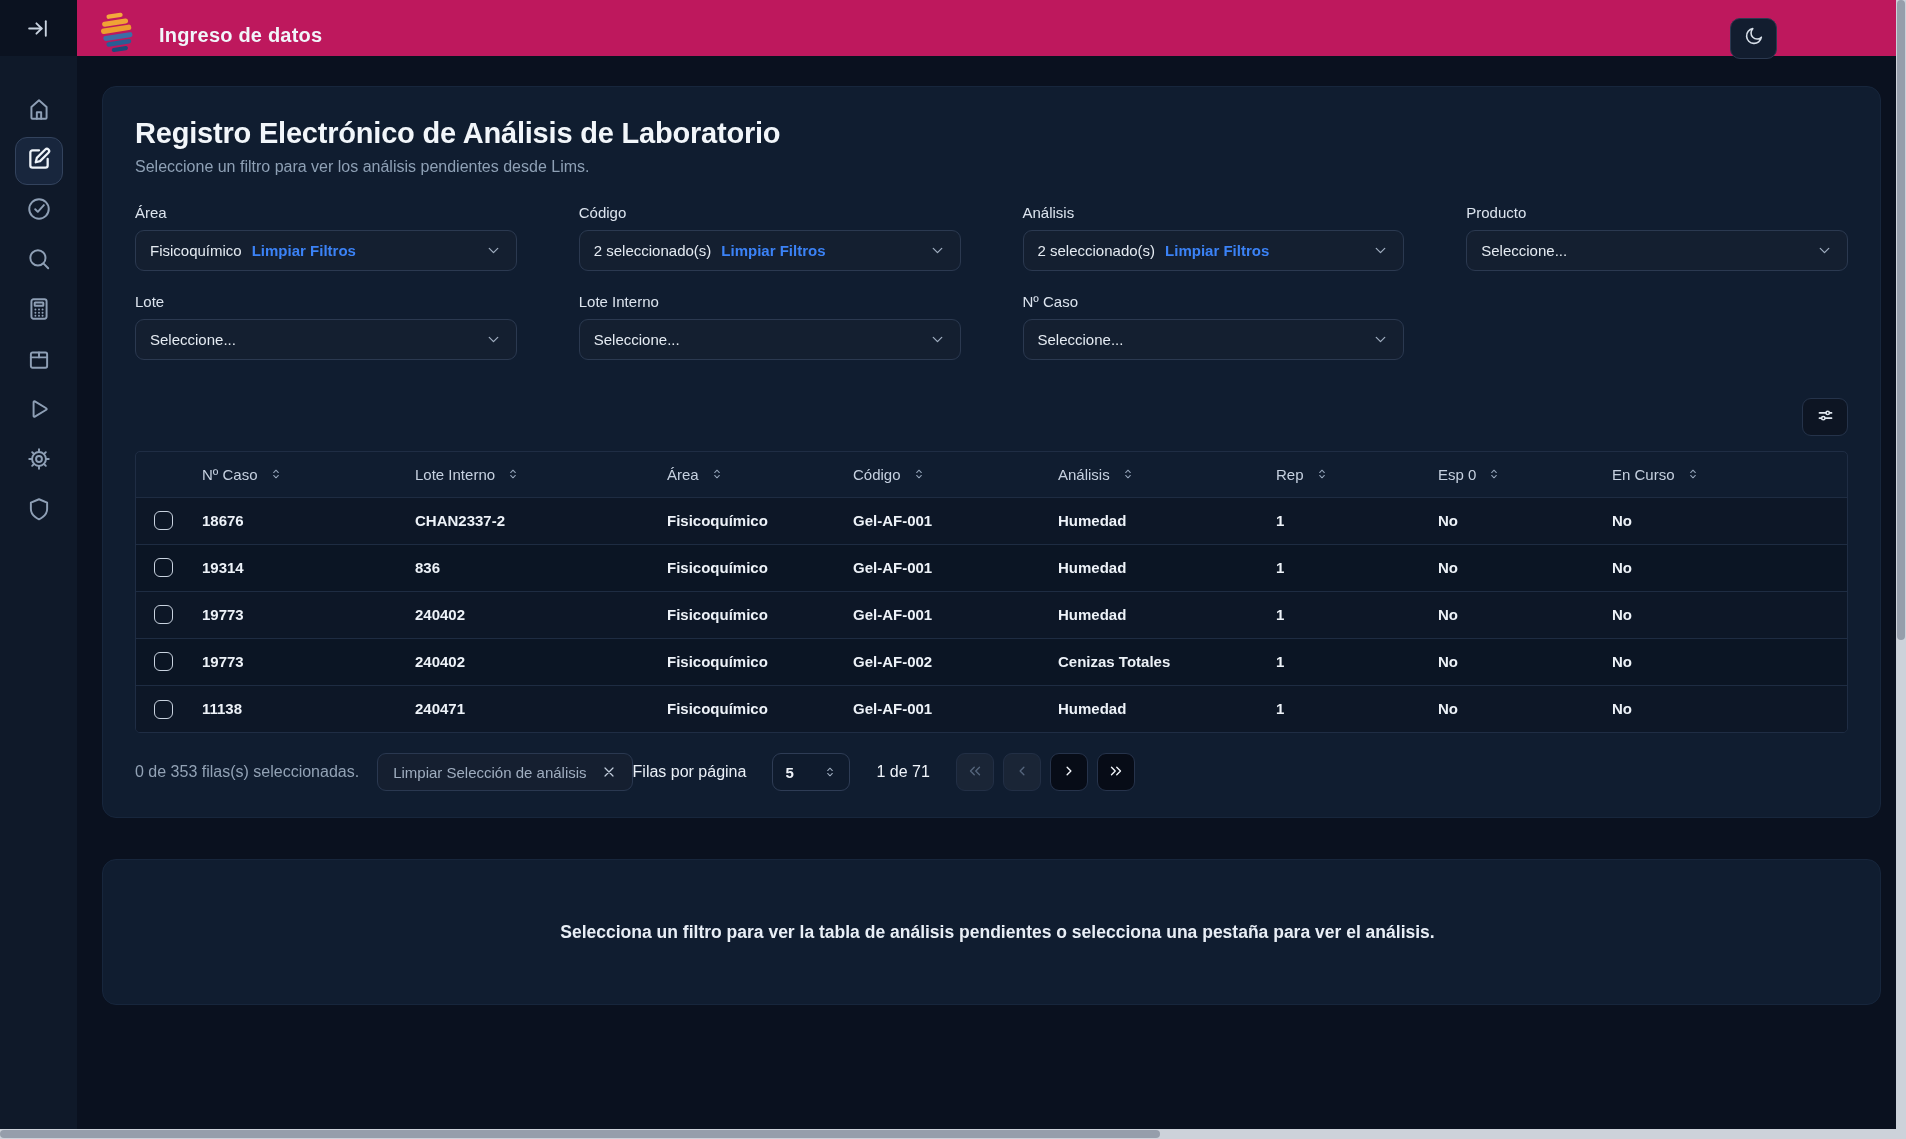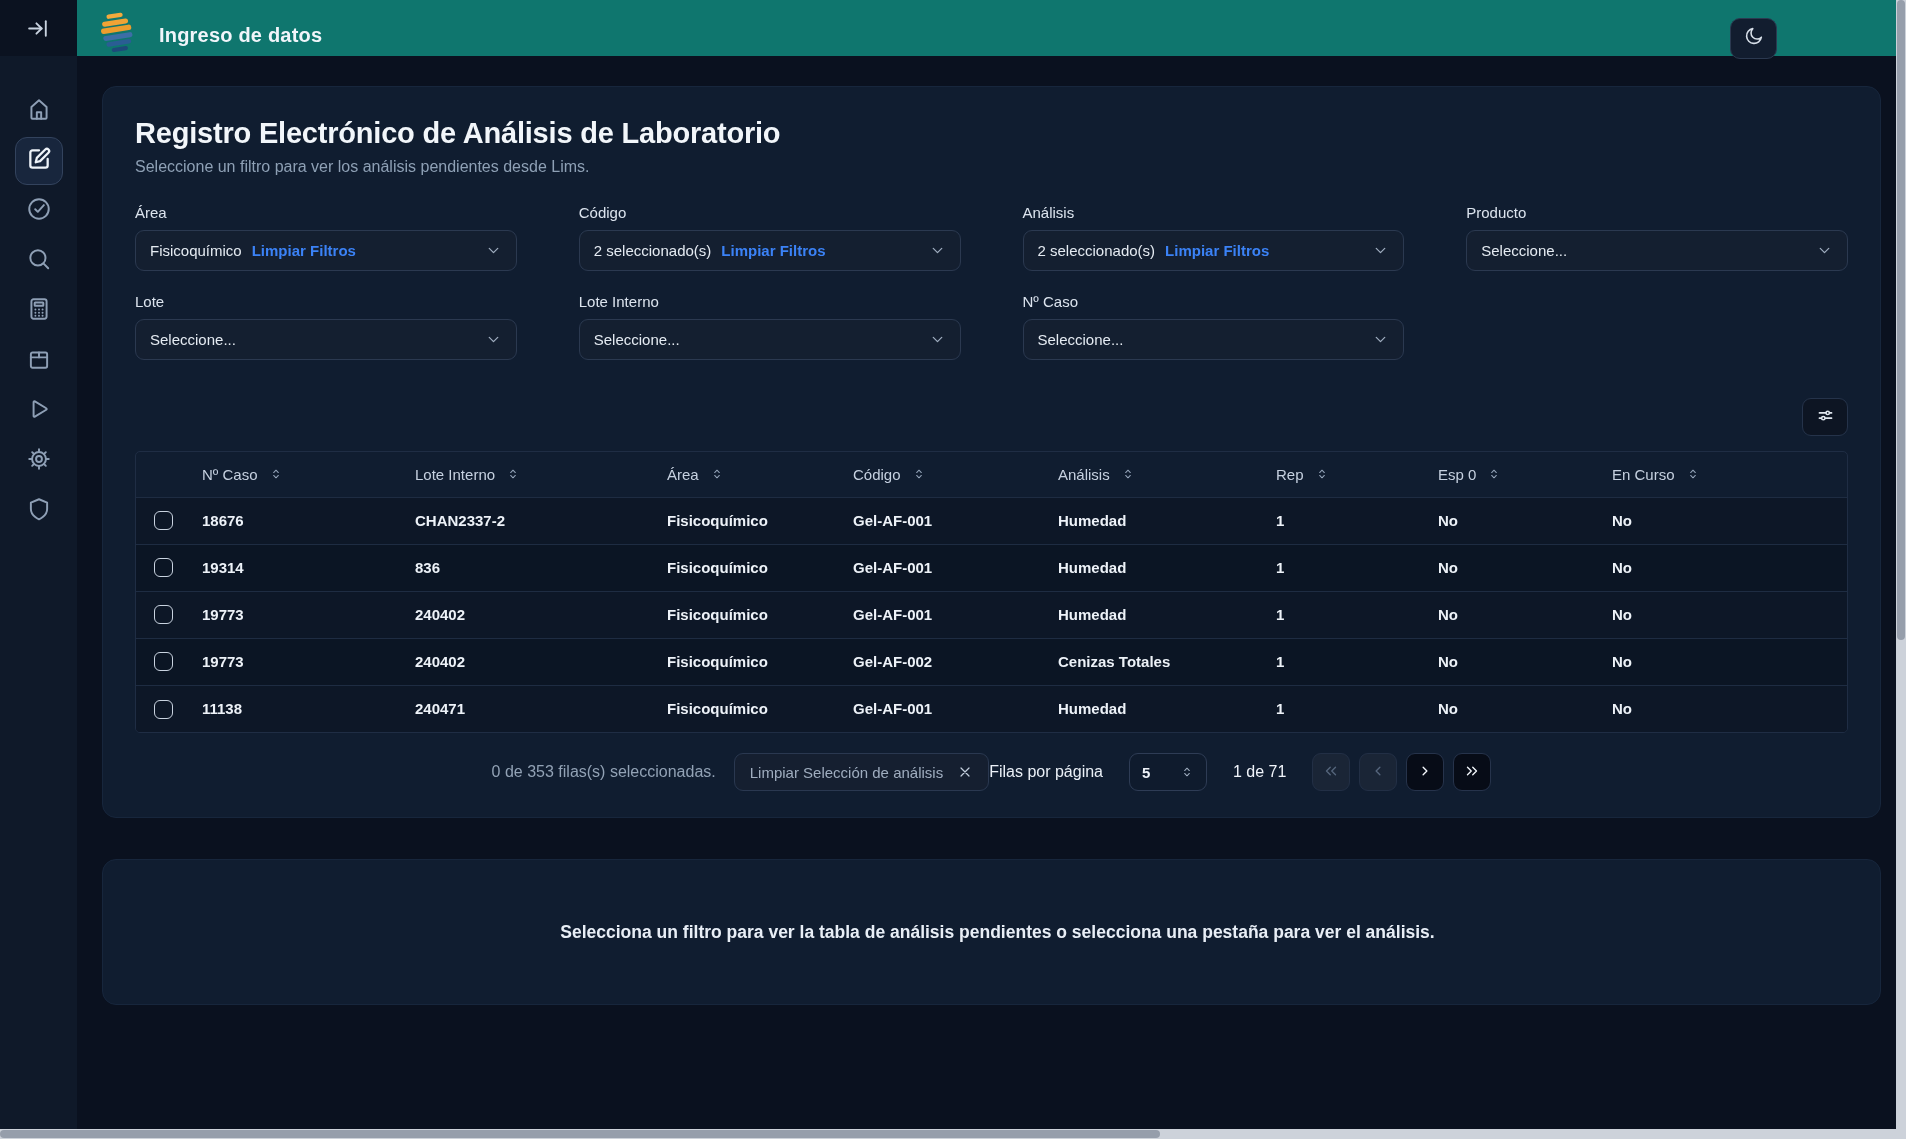--- a/index.html
+++ b/index.html
@@ -9,21 +9,21 @@
     background: #0a111f;
     color: #e8eef6;
   }
   .app { display: grid; grid-template-columns: 77px 1fr; grid-template-rows: 56px 1fr; width: 1906px; height: 1139px; }
 
   
   .toggle-area { grid-column: 1; grid-row: 1; background: #0b1220; display: flex; align-items: center; justify-content: center; }
   .toggle-btn { color: #c9d3e0; display: flex; cursor: pointer; }
 
   
-  .topbar { grid-column: 2; grid-row: 1; background: #0f766e; display: flex; align-items: center; justify-content: space-between; padding: 15px 28px 0 18px; }
+  .topbar { grid-column: 2; grid-row: 1; background: #be185d; display: flex; align-items: center; justify-content: space-between; padding: 15px 28px 0 18px; }
   .brand { display: flex; align-items: center; gap: 18px; }
   .app-title { font-size: 20px; font-weight: 700; color: #f1f5fa; letter-spacing: .2px; }
   .user-area { display: flex; align-items: flex-start; gap: 24px; flex-direction: column; }
   .user-chip { display: flex; align-items: center; gap: 10px; color: #e4eaf2; }
   .user-name { font-size: 16.5px; font-weight: 500; }
   .moon-btn { width: 47px; height: 41px; border-radius: 10px; border: 1px solid #2b3950; background: #121d2f; display: flex; align-items: center; justify-content: center; color: #d7dfe9; cursor: pointer; }
   .logout { font-size: 21px; font-weight: 400; color: #f4f7fb; cursor: pointer; }
 
   
   .sidebar { grid-column: 1; grid-row: 2; background: #0f1929; display: flex; flex-direction: column; align-items: center; padding-top: 30px; }
@@ -55,21 +55,21 @@
   table { width: 100%; border-collapse: collapse; table-layout: fixed; }
   thead th { height: 45px; padding: 0 10px; text-align: left; }
   .th-inner { display: flex; align-items: center; gap: 11px; font-size: 15px; font-weight: 500; color: #c6d1e0; cursor: pointer; }
   .sort-icon { color: #93a3b8; display: flex; }
   tbody td { height: 47px; padding: 0 10px; font-size: 15px; font-weight: 600; color: #edf2f8; background: #0d1727; border-top: 1px solid #1e2c42; white-space: nowrap; }
   tbody tr:nth-child(even) td { background: #0b1524; }
   .cb-cell { padding-left: 18px !important; }
   .checkbox { display: inline-block; width: 19px; height: 19px; border: 1.6px solid #c9d3e0; border-radius: 6px; background: transparent; cursor: pointer; vertical-align: middle; }
 
   
-  .tfooter { margin-top: 20px; display: flex; align-items: center; justify-content: center; }
+  .tfooter { margin-top: 20px; display: flex; align-items: center; justify-content: flex-start; }
   .tf-left { display: flex; align-items: center; gap: 18px; }
   .selection-text { font-size: 16px; color: #92a2b5; }
   .chip { display: inline-flex; align-items: center; gap: 14px; height: 38px; padding: 0 15px; background: #151f30; border: 1px solid #2a3850; border-radius: 9px; color: #9fadbf; font-size: 15px; font-weight: 500; cursor: pointer; }
   .chip .x { display: flex; color: #c3cedd; }
   .tf-right { display: flex; align-items: center; gap: 26px; }
   .rpp-label { font-size: 16px; color: #eaf0f7; }
   .rpp-select { display: flex; align-items: center; justify-content: space-between; width: 78px; height: 38px; padding: 0 12px; border: 1px solid #2e3c55; border-radius: 9px; background: #0f1b2d; color: #eef2f8; font-size: 15px; font-weight: 600; cursor: pointer; }
   .rpp-select .chev { color: #9fadbf; display: flex; }
   .page-indicator { font-size: 16px; font-weight: 400; color: #f0f4fa; }
   .pager { display: flex; align-items: center; gap: 9px; }

